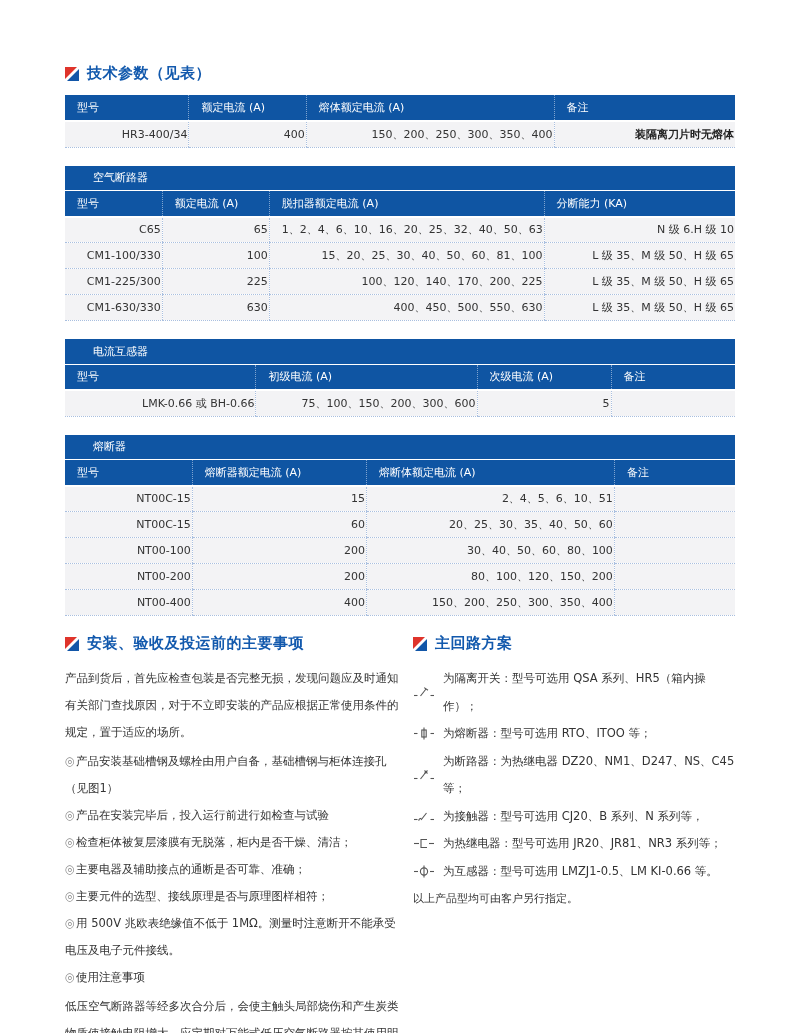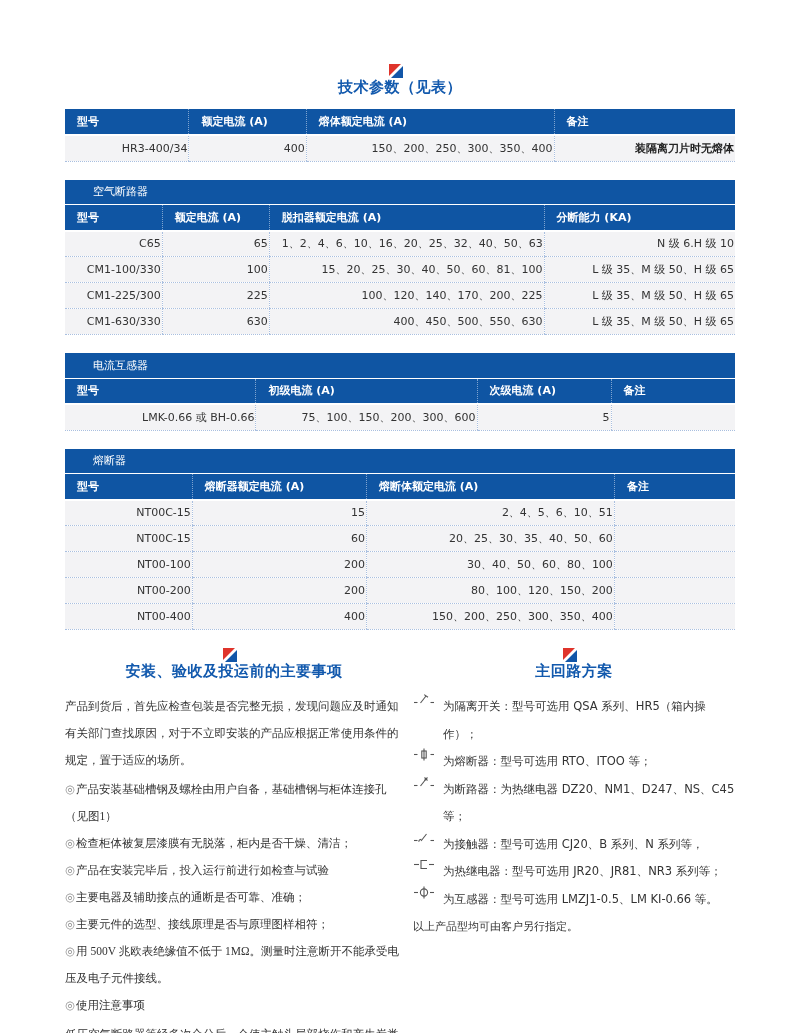--- a/index.html
+++ b/index.html
@@ -5,62 +5,62 @@
   * { box-sizing: border-box; }
   html,body { margin:0; padding:0; }
   body {
     width:800px; height:1033px; background:#ffffff;
     font-family:"DejaVu Sans","Liberation Sans",sans-serif;
     color:#333333; overflow:hidden;
   }
   .page { width:800px; height:1033px; padding:64px 65px 0 65px; }
 
   
-  .sec-title { display:flex; align-items:center; margin:0 0 12px 0;flex-direction:column; }
+  .sec-title { display:flex; align-items:center; margin:0 0 12px 0; }
   .corner-icon { width:14px; height:14px; margin-right:8px; flex:none; }
   .corner-icon svg { display:block; }
   .sec-title .t {
     color:var(--title-blue,#1259AD); font-size:15px; font-weight:bold;
     letter-spacing:0.5px;
   }
 
   
   table.spec-table {
     width:100%; border-collapse:collapse; table-layout:fixed;
     font-size:11px; margin-bottom:18px;
   }
   table.spec-table .band td {
     background:var(--header-blue,#0F55A3); color:#fff; height:25px;
     padding-left:28px; border-bottom:1px solid #fff; font-weight:normal;
     text-align:left;
   }
   table.spec-table th {
-    background:var(--header-blue,#0F55A3); color:#fff; font-weight:bold;
+    background:var(--header-blue,#0F55A3); color:#fff; font-weight:normal;
     height:26px; padding-left:12px; text-align:left;
     border-bottom:2px solid #fff; border-left:1px dotted rgba(220,230,245,.55);
   }
   table.spec-table th:first-child { border-left:none; }
   table.spec-table tbody td {
     background:#F3F3F5; height:26px; padding-left:12px; text-align:right;
     border-left:1px dotted var(--dot-blue,#A9BFDF);
     border-bottom:1px dotted var(--dot-blue,#A9BFDF);
     color:#333; overflow:hidden; white-space:nowrap;margin-top:17px;
   }
   table.spec-table tbody td:first-child { border-left:none; }
   table.spec-table tbody td.bold { font-weight:bold; color:#222; }
 
   
   .bottom { display:flex; margin-top:10px; }
   .col-left  { width:338px; flex:none; }
   .col-right { width:322px; flex:none; margin-left:10px; }
   .body-text { font-size:11.5px; line-height:27px; }
-  .col-left p, .col-right p { margin:0;font-family:Liberation Serif, serif; }
+  .col-left p, .col-right p { margin:0; }
   .intro, .outro { margin:2px 0 !important; }
   .bullet .marker { color:#8a8a8a; margin-right:1px; }
-  .circuit-item { display:flex; align-items:flex-start; line-height:27.5px; font-size:11.5px; }
+  .circuit-item { display:flex; align-items:center; line-height:27.5px; font-size:11.5px; }
   .circuit-item .sym { width:30px; flex:none; display:inline-flex; align-items:center; }
   .circuit-footer { font-size:11px; line-height:27px; }
 </style>
 </head>
 <body>
 
 <div class="page">
 
   <div class="sec-title">
     <span class="corner-icon">
@@ -229,22 +229,22 @@
             <path d="M0,0 L12,0 L0,12 Z" fill="#DF342B"></path>
             <path d="M14,2 L14,14 L2,14 Z" fill="#1256A8"></path>
           </svg>
         </span>
         <span class="t">安装、验收及投运前的主要事项</span>
       </div>
       <div class="body-text">
         <p class="intro">产品到货后，首先应检查包装是否完整无损，发现问题应及时通知有关部门查找原因，对于不立即安装的产品应根据正常使用条件的规定，置于适应的场所。</p>
         <div id="bullet-list">
             <p class="bullet"><span class="marker">◎</span><span>产品安装基础槽钢及螺栓由用户自备，基础槽钢与柜体连接孔（见图1）</span></p>
+            <p class="bullet"><span class="marker">◎</span><span>产品在安装完毕后，投入运行前进行如检查与试验</span></p>
             <p class="bullet"><span class="marker">◎</span><span>检查柜体被复层漆膜有无脱落，柜内是否干燥、清洁；</span></p>
-            <p class="bullet"><span class="marker">◎</span><span>产品在安装完毕后，投入运行前进行如检查与试验</span></p>
             <p class="bullet"><span class="marker">◎</span><span>主要电器及辅助接点的通断是否可靠、准确；</span></p>
             <p class="bullet"><span class="marker">◎</span><span>主要元件的选型、接线原理是否与原理图样相符；</span></p>
             <p class="bullet"><span class="marker">◎</span><span>用 500V 兆欧表绝缘值不低于 1MΩ。测量时注意断开不能承受电压及电子元件接线。</span></p>
             <p class="bullet"><span class="marker">◎</span><span>使用注意事项</span></p>
           </div>
         <p class="outro">低压空气断路器等经多次合分后，会使主触头局部烧伤和产生炭类物质使接触电阻增大，应定期对万能式低压空气断路器按其使用明书要求进行维护和检修。</p>
       </div>
     </div>
 
     <div class="col-right">

